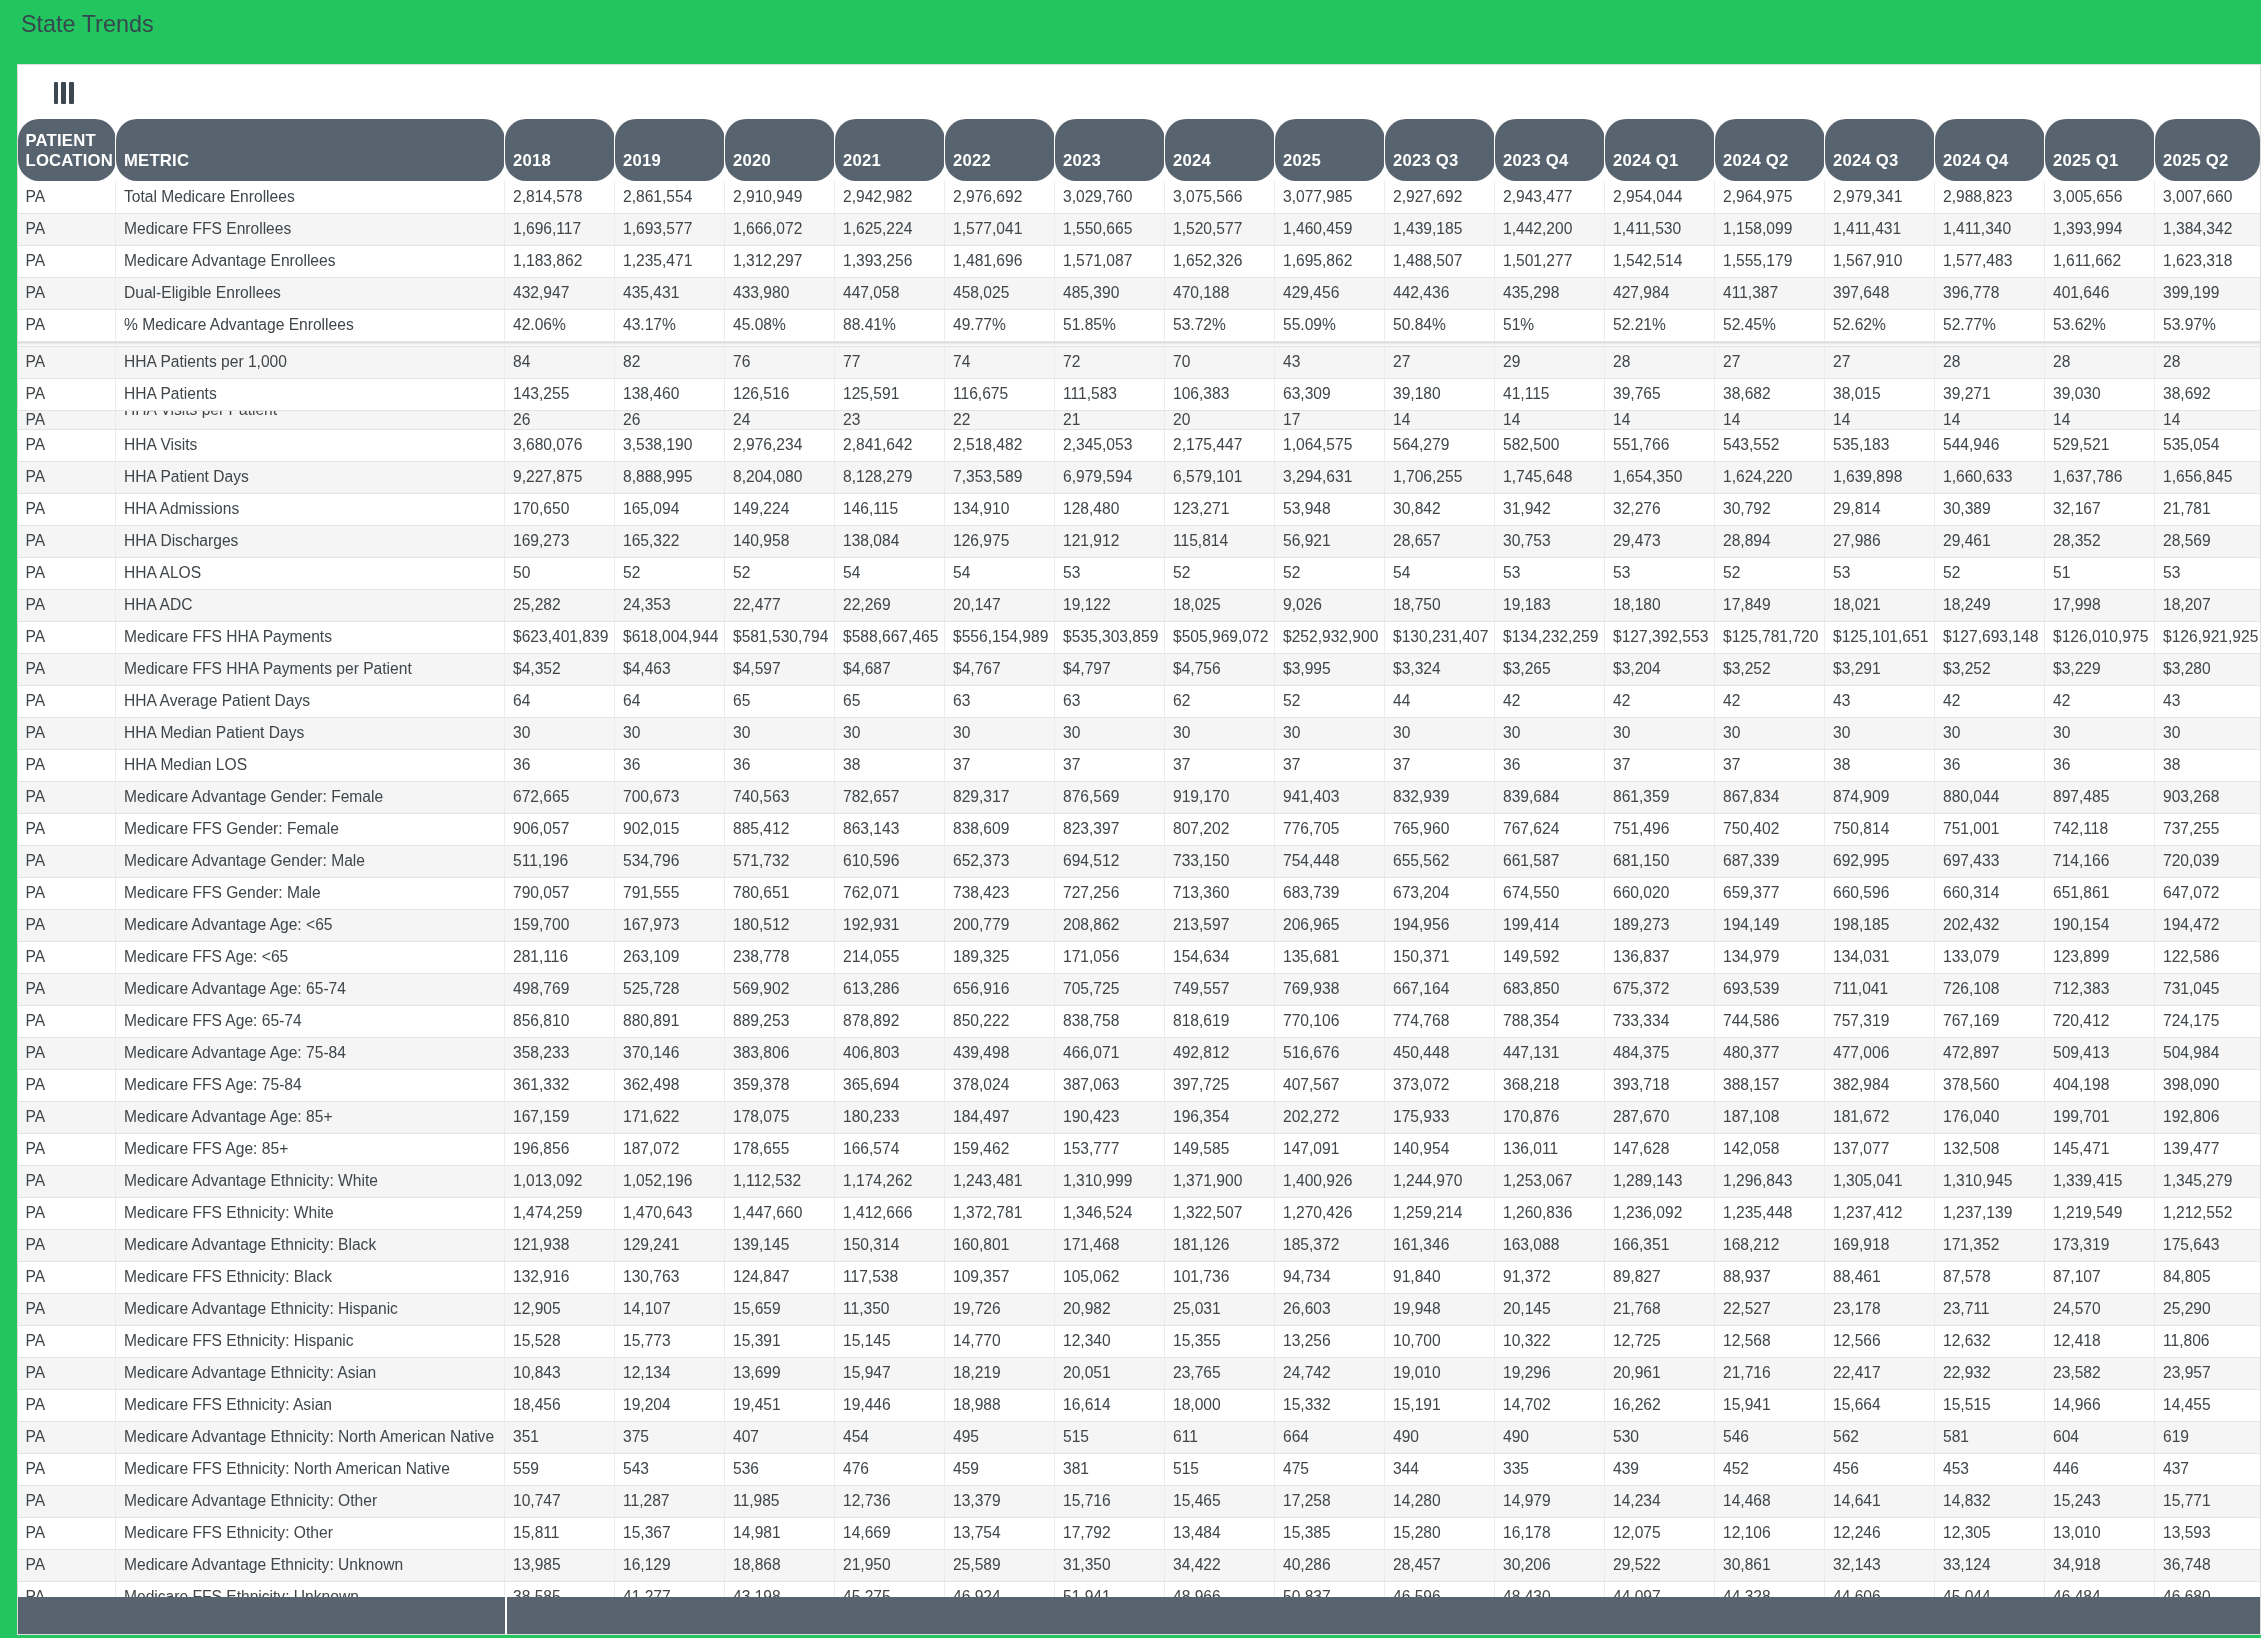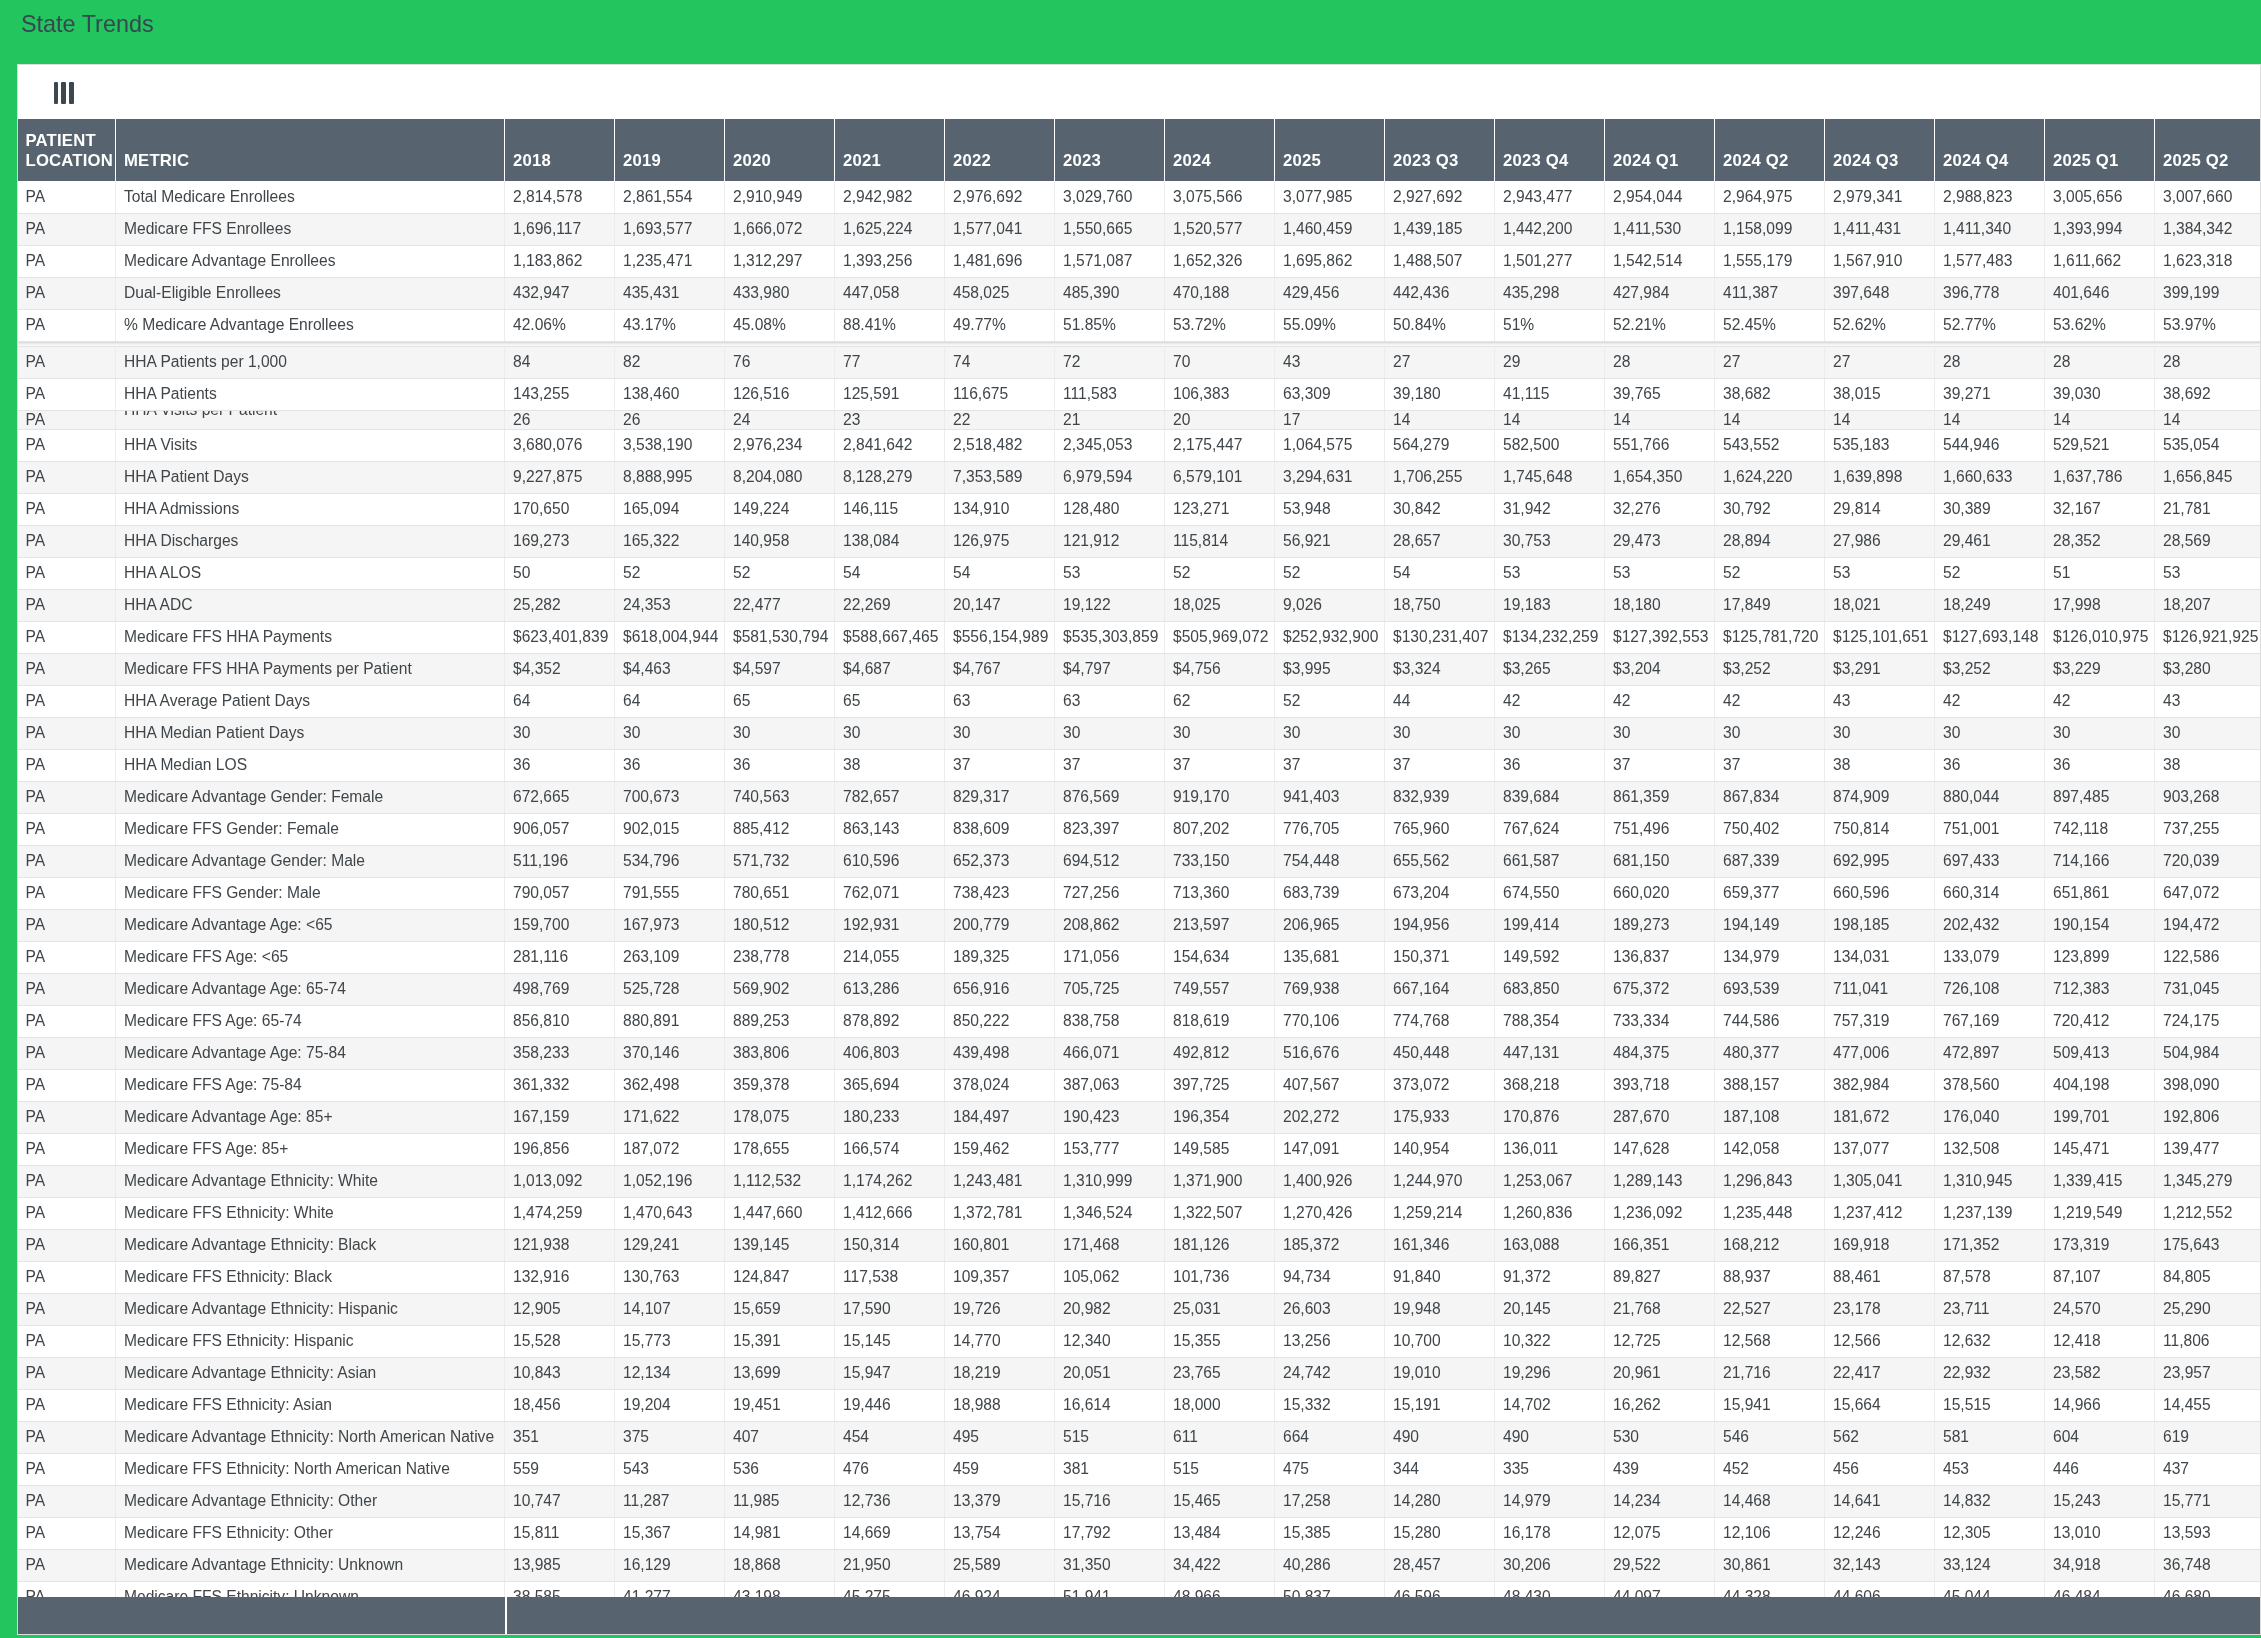--- a/index.html
+++ b/index.html
@@ -7,21 +7,21 @@
         font-family:"Liberation Sans","DejaVu Sans",sans-serif;color:#3f4549;}
   .page-title{position:absolute;left:21px;top:11px;font-size:23.4px;font-weight:500;color:#37474f;margin:0;}
   .panel{position:absolute;left:16.7px;top:64px;width:2244px;height:1571px;background:#fff;
          border:0.6px solid #ddd;box-sizing:border-box;}
   .toolbar{position:relative;height:54px;background:#fff;}
   .cols-icon{position:absolute;left:36px;top:16.7px;width:22px;height:22px;display:flex;gap:3.3px;cursor:pointer;}
   .cols-icon span{display:block;width:4.5px;height:22px;background:#3c474f;border-radius:1.1px;}
   table{border-collapse:collapse;table-layout:fixed;width:100%;}
   th{background:#57636e;color:#fff;font-size:16.7px;font-weight:700;text-align:left;
      vertical-align:bottom;padding:7.8px 4.5px 10px 7.8px;border-right:1.7px solid #fff;
-     letter-spacing:0.2px;line-height:20px;height:62px;box-sizing:border-box;}
+     letter-spacing:0.2px;line-height:20px;height:62px;box-sizing:border-box;border-radius:21px;}
   th:last-child{border-right:none;}
   td{height:32px;box-sizing:border-box;font-size:15.6px;color:#3f4549;padding:0 4.5px 0 7.8px;
      border-bottom:0.6px solid #e4e4e4;border-right:0.6px solid #ececec;vertical-align:middle;
      white-space:nowrap;overflow:hidden;}
   td:last-child{border-right:none;}
   td .cell-inner{display:block;line-height:18px;}
   tr.alt td{background:#f5f5f5;}
   tr.tear-row td{height:5px;padding:0;background:#fafafa;border-right:none;
      box-shadow:inset 0 3.9px 3.3px -2.8px rgba(0,0,0,.18);}
   tr.torn td{height:19px;vertical-align:top;}
@@ -2062,21 +2062,21 @@
             <td class="value">
               <span class="cell-inner">12,905</span>
             </td>
             <td class="value">
               <span class="cell-inner">14,107</span>
             </td>
             <td class="value">
               <span class="cell-inner">15,659</span>
             </td>
             <td class="value">
-              <span class="cell-inner">17,590</span>
+              <span class="cell-inner">11,350</span>
             </td>
             <td class="value">
               <span class="cell-inner">19,726</span>
             </td>
             <td class="value">
               <span class="cell-inner">20,982</span>
             </td>
             <td class="value">
               <span class="cell-inner">25,031</span>
             </td>

